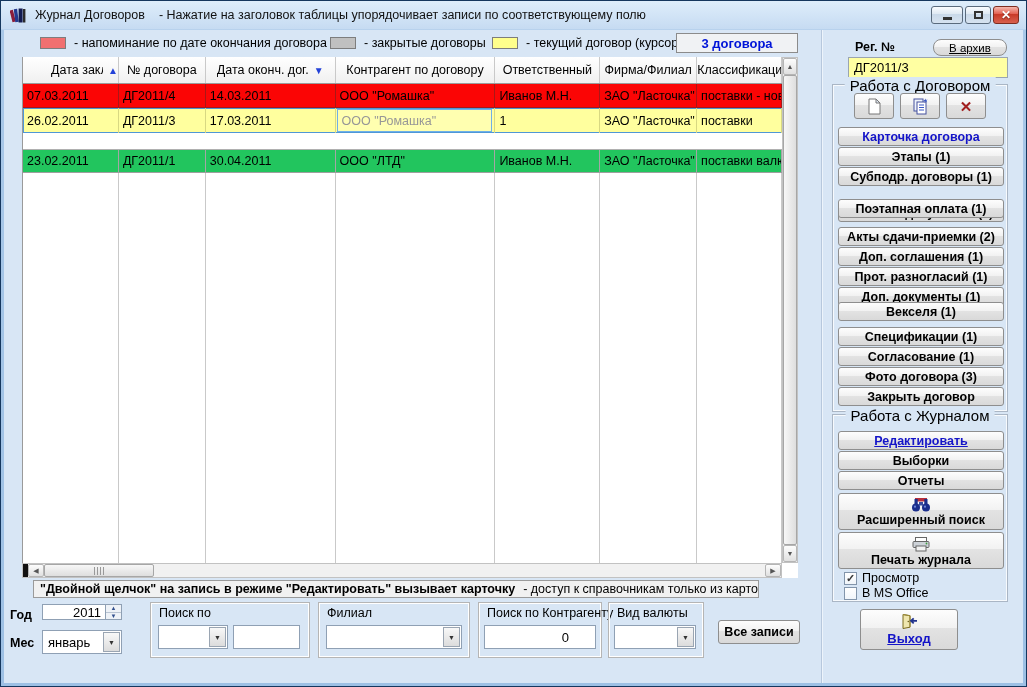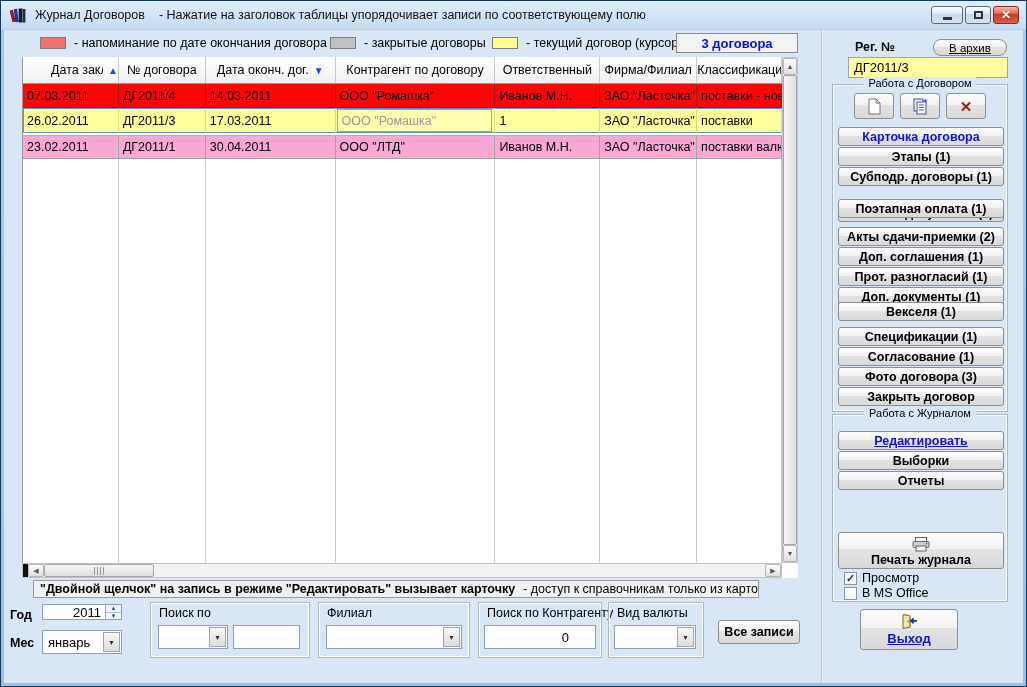--- a/index.html
+++ b/index.html
@@ -37,21 +37,21 @@
   .tbl-main { position:absolute; left:0; top:0; width:760px; height:506px; background:#fff; border-left:1px solid #9a9a9a; display:flex; flex-direction:column; }
   .thead { display:flex; height:27px; background:linear-gradient(#ffffff,#f0f0f0); border-bottom:1px solid #9a9a9a; flex:none; }
   .th { display:flex; align-items:center; justify-content:center; gap:5px; font-size:12.5px; color:#000; overflow:hidden; white-space:nowrap; border-right:1px solid #c9c9c9; }
   .sort-arrow { font-size:10px; color:#2442d8; }
   .row { display:flex; height:24px; flex:none; position:relative; }
   .td { font-size:12.5px; color:#000; display:flex; align-items:center; padding-left:4px; overflow:hidden; white-space:nowrap; position:relative; }
   .row.reminder { background:#fb0505; border-bottom:1px solid #a81717; }
   .row.reminder .td { border-right:1px solid #a81717; }
   .row.current { background:#ffff9e; height:25px; box-shadow:inset 0 0 0 1px #4f97d6; }
   .row.current .td { border-right:1px solid #d8d882; }
-  .row.closed { background:#f9a8d4; margin-top:2px; border-top:1px solid #b0b0b0; border-bottom:1px solid #9f9f9f; }
+  .row.closed { background:#22c55e; margin-top:16px; border-top:1px solid #b0b0b0; border-bottom:1px solid #9f9f9f; }
   .row.closed .td { border-right:1px solid #a5a5a5; }
   .cellfocus { position:absolute; left:1px; top:1px; right:2px; bottom:1px; border:1px solid #6fb0e8; background:#ffffb0;
     color:#979797; display:flex; align-items:center; padding-left:4px; font-size:12.5px; white-space:nowrap; overflow:hidden; }
   .grid { flex:1; display:flex; }
   .gcol { border-right:1px solid #c9c9c9; height:100%; }
 
   
   .vscroll { position:absolute; right:0; top:0; width:16px; height:506px; background:#f1f1f1; border:1px solid #c2c2c2; display:flex; flex-direction:column; }
   .hscroll { position:absolute; left:0; bottom:0; width:760px; height:15px; background:#f1f1f1; border:1px solid #c2c2c2; display:flex; align-items:stretch; }
   .corner { position:absolute; right:0; bottom:0; width:16px; height:15px; background:#fff; }
@@ -84,21 +84,21 @@
   .w7btn { background:linear-gradient(#fdfdfd,#f2f2f2 45%,#e3e3e3 46%,#d9d9d9); border:1px solid #8e8e8e; border-radius:3px;
     display:flex; align-items:center; justify-content:center; font-size:12.5px; font-weight:bold; color:#000; }
   .allrec { position:absolute; left:718px; top:620px; width:82px; height:24px; }
 
   
   .divider { position:absolute; left:821px; top:30px; bottom:4px; width:2px; border-left:1px solid #b7c8dd; border-right:1px solid #edf4fb; }
   .reg-label { position:absolute; left:855px; top:40px; font-size:12.5px; font-weight:bold; }
   .archive-btn { position:absolute; left:933px; top:39px; width:74px; height:17px; border-radius:8px; font-size:11.5px; font-weight:normal; text-decoration:underline; }
   .reg-input { position:absolute; left:848px; top:57px; width:160px; height:21px; background:#ffffa2; border:1px solid #9aa5b1; font-size:13px; display:flex; align-items:center; padding-left:5px; }
   .fieldset { position:absolute; left:832px; width:176px; border:1px solid #aab6c5; box-shadow:inset 0 0 0 1px rgba(255,255,255,.8); }
-  .fieldset-legend { position:absolute; top:-8px; left:50%; transform:translateX(-50%); background:#d8e6f5; padding:0 5px; font-size:11px; white-space:nowrap; }
+  .fieldset-legend { position:absolute; top:-8px; left:50%; transform:translateX(-50%); background:#d8e6f5; padding:0 5px; font-size:15px; white-space:nowrap; }
   .fs-contract { top:84px; height:328px; } .fs-journal { top:414px; height:188px; }
   .iconbtn-row { position:absolute; left:0; top:8px; width:100%; display:flex; justify-content:center; gap:6px; }
   .iconbtn { width:40px; height:26px; }
   .side-btn { position:absolute; left:5px; width:166px; height:19px; }
   .accent { color:#1414c8; }
   .underl { text-decoration:underline; }
   .bigbtn { position:absolute; left:5px; width:166px; height:37px; flex-direction:column; gap:1px; padding-top:2px; }
   .chk-row { position:absolute; left:11px; display:flex; align-items:center; gap:5px; height:14px; }
   .chk-box { width:13px; height:13px; border:1px solid #8295ab; background:linear-gradient(#fff,#f0f5fa); display:flex; align-items:center; justify-content:center; font-size:11px; color:#3a3a3a; font-weight:bold; line-height:1; }
   .chk-label { font-size:12.5px; }
@@ -335,20 +335,33 @@
       </div>
   </div>
 
   <div class="fieldset fs-journal">
     <span class="fieldset-legend">Работа с Журналом</span>
     <div class="w7btn side-btn accent underl" style="top:16px;">Редактировать</div>
     <div id="journal-buttons">
         <div class="w7btn side-btn" style="top: 36px;">Выборки</div>
         <div class="w7btn side-btn" style="top: 56px;">Отчеты</div>
       </div>
+    <div class="w7btn bigbtn" style="top:78px;">
+      <svg width="20" height="14" viewBox="0 0 20 14">
+        <rect x="4" y="0" width="12" height="3.5" fill="#b52e3c"></rect>
+        <rect x="3.5" y="1" width="3.2" height="6" fill="#1b2e8c"></rect>
+        <rect x="13.3" y="1" width="3.2" height="6" fill="#1b2e8c"></rect>
+        <rect x="8" y="4" width="4" height="3.5" fill="#3b4ea0"></rect>
+        <circle cx="5" cy="9.5" r="4" fill="#1b2e8c"></circle>
+        <circle cx="15" cy="9.5" r="4" fill="#1b2e8c"></circle>
+        <circle cx="4" cy="8.7" r="1.1" fill="#6f86d8"></circle>
+        <circle cx="14" cy="8.7" r="1.1" fill="#6f86d8"></circle>
+      </svg>
+      <span>Расширенный поиск</span>
+    </div>
     <div class="w7btn bigbtn" style="top:117px;">
       <svg width="18" height="15" viewBox="0 0 18 15">
         <rect x="3.5" y="0.5" width="11" height="5" fill="#fff" stroke="#666"></rect>
         <rect x="1" y="4.5" width="16" height="6" rx="1" fill="#cdd2d8" stroke="#666"></rect>
         <rect x="4" y="9" width="10" height="5" fill="#f2f2f2" stroke="#666"></rect>
         <circle cx="14.5" cy="6.5" r="0.9" fill="#3f9c3f"></circle>
       </svg>
       <span>Печать журнала</span>
     </div>
     <div id="journal-checks">

